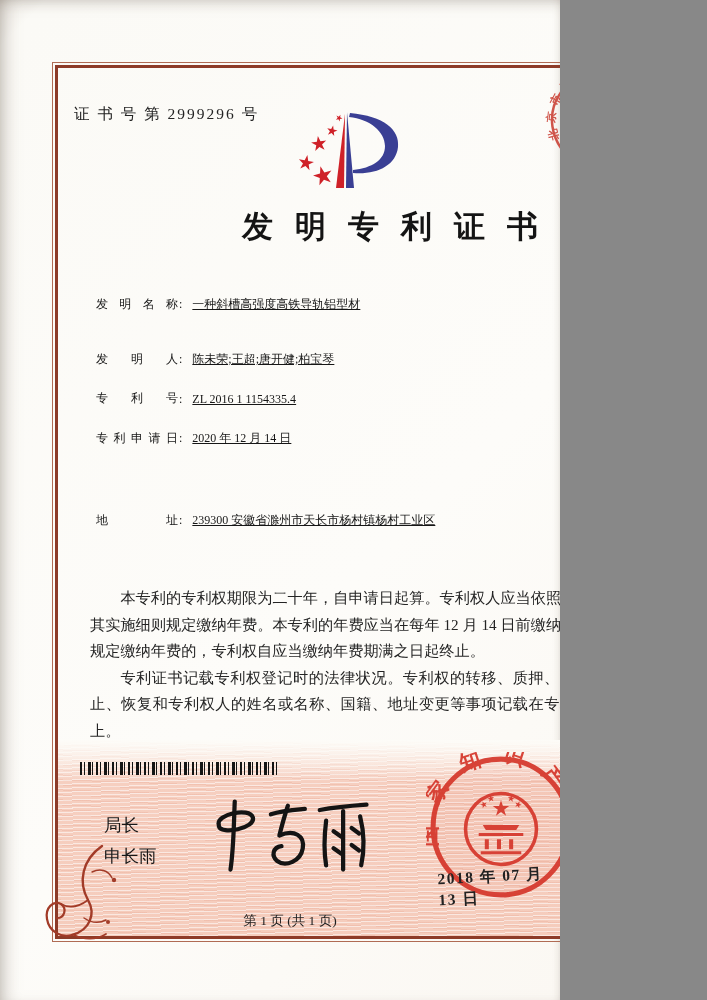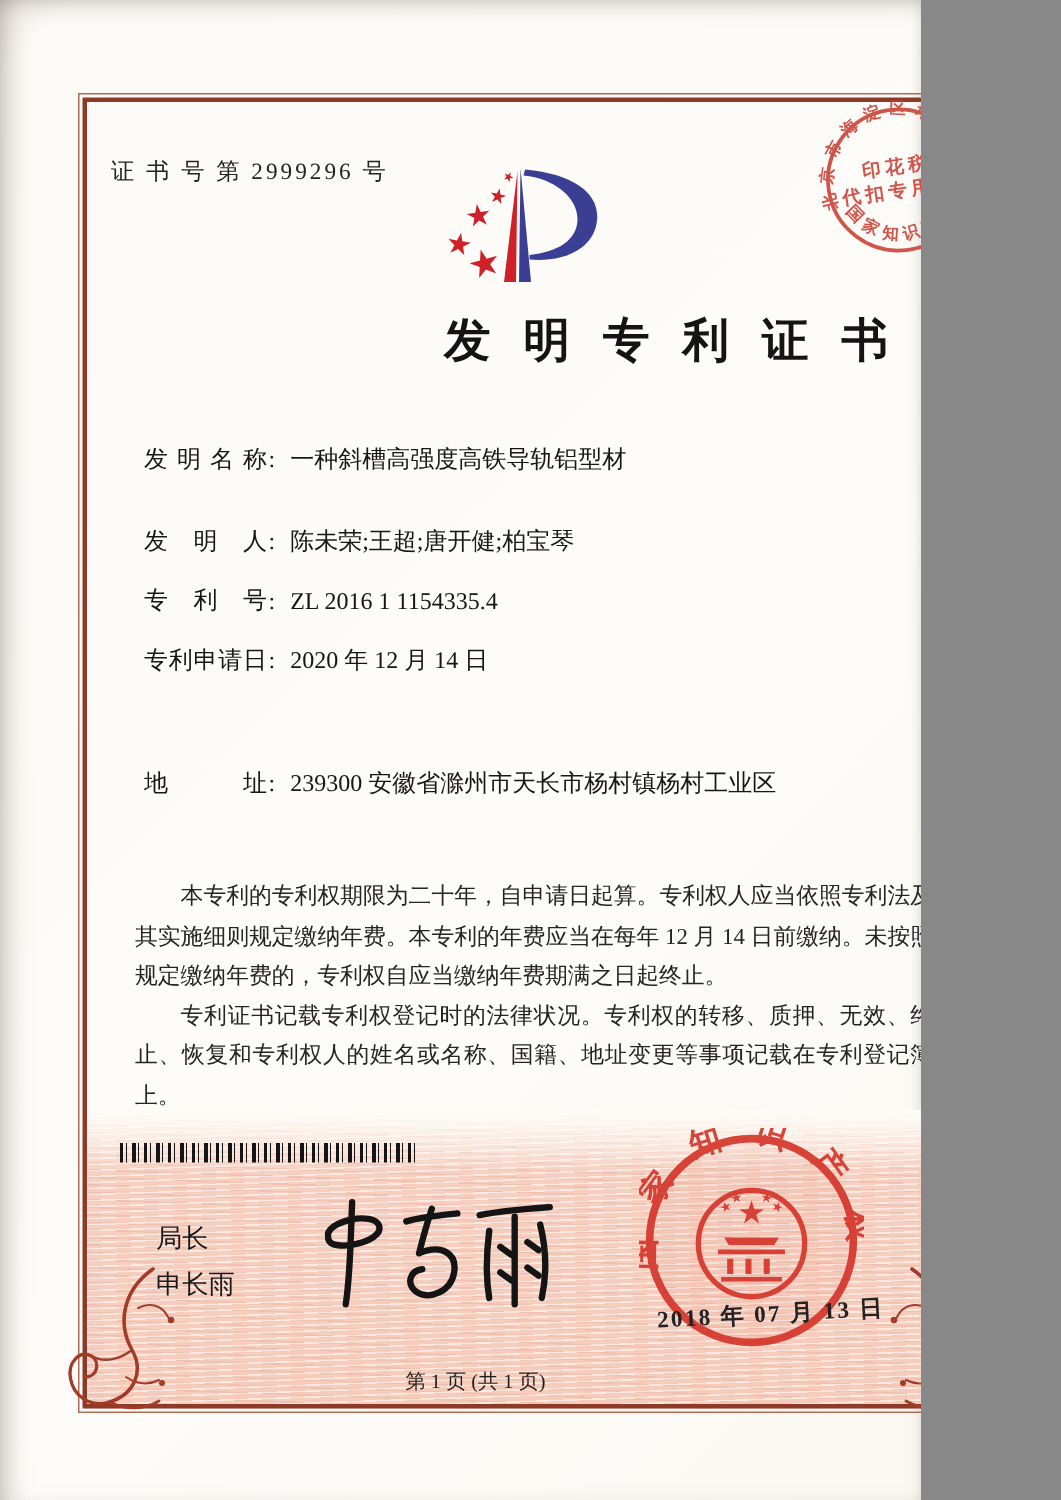--- a/index.html
+++ b/index.html
@@ -1,18 +1,18 @@
 <!DOCTYPE html>
 <html><head>
 <meta charset="utf-8">
 <style>
   html,body{margin:0;padding:0;}
   body{width:707px;height:1000px;background:#888;}
   .page{
-    position:relative;width:614px;height:1000px;overflow:hidden;
+    position:relative;width:560px;height:1000px;overflow:hidden;
     background:linear-gradient(135deg,#efece7 0%,#fbfaf6 3%,#fdfcf9 60%,#fbf8f3 100%);
     box-shadow:inset 14px 0 20px -14px rgba(120,108,96,.6),
                inset 0 12px 16px -12px rgba(120,108,96,.4),
                inset -6px 0 10px -8px rgba(120,108,96,.35);
     font-family:"Liberation Serif","DejaVu Serif",serif;color:#1c1c1c;
   }
   
   .pink-panel{
     position:absolute;left:57px;top:740px;width:594px;height:199px;
     background:
@@ -23,21 +23,21 @@
   .pink-panel::before{content:"";position:absolute;left:0;top:0;right:0;height:42px;
     background:linear-gradient(180deg,#fdfcf8 0,rgba(253,252,248,0) 100%);}
   
   .frame{position:absolute;left:52px;top:62px;width:603px;height:878px;
     border:1px solid #b06b54;pointer-events:none;}
   .frame::after{content:"";position:absolute;inset:2px;border:3px solid #8d3b28;}
   .abs{position:absolute;}
   .cert-no{left:74px;top:104px;font-size:15.5px;letter-spacing:2px;color:#232323;}
   .title{left:0;right:0;top:206px;text-align:right;font-size:31px;font-weight:600;
     letter-spacing:22px;text-indent:22px;color:#141414;}
-  .field{left:96px;width:540px;font-size:16px;white-space:nowrap;color:#161616;}
+  .field{left:96px;width:540px;font-size:12px;white-space:nowrap;color:#161616;text-decoration:underline;}
   .f-label{display:inline-block;width:82px;text-align:justify;text-align-last:justify;vertical-align:bottom;}
   .f-colon{display:inline-block;margin:0 10px 0 1px;}
   .f2{position:absolute;left:292px;top:0;}
   .f2 .f-label{width:85px;}
   .body-text{left:90px;top:585px;width:532px;font-size:15.2px;line-height:26.6px;
     text-align:justify;color:#242424;}
   .body-text p{margin:0;text-indent:2em;}
   .barcode{left:80px;top:762px;width:198px;height:13px;
     background:repeating-linear-gradient(90deg,#151515 0 2px,transparent 2px 4px,
       #151515 4px 5px,transparent 5px 8px,#151515 8px 11px,transparent 11px 12px,

